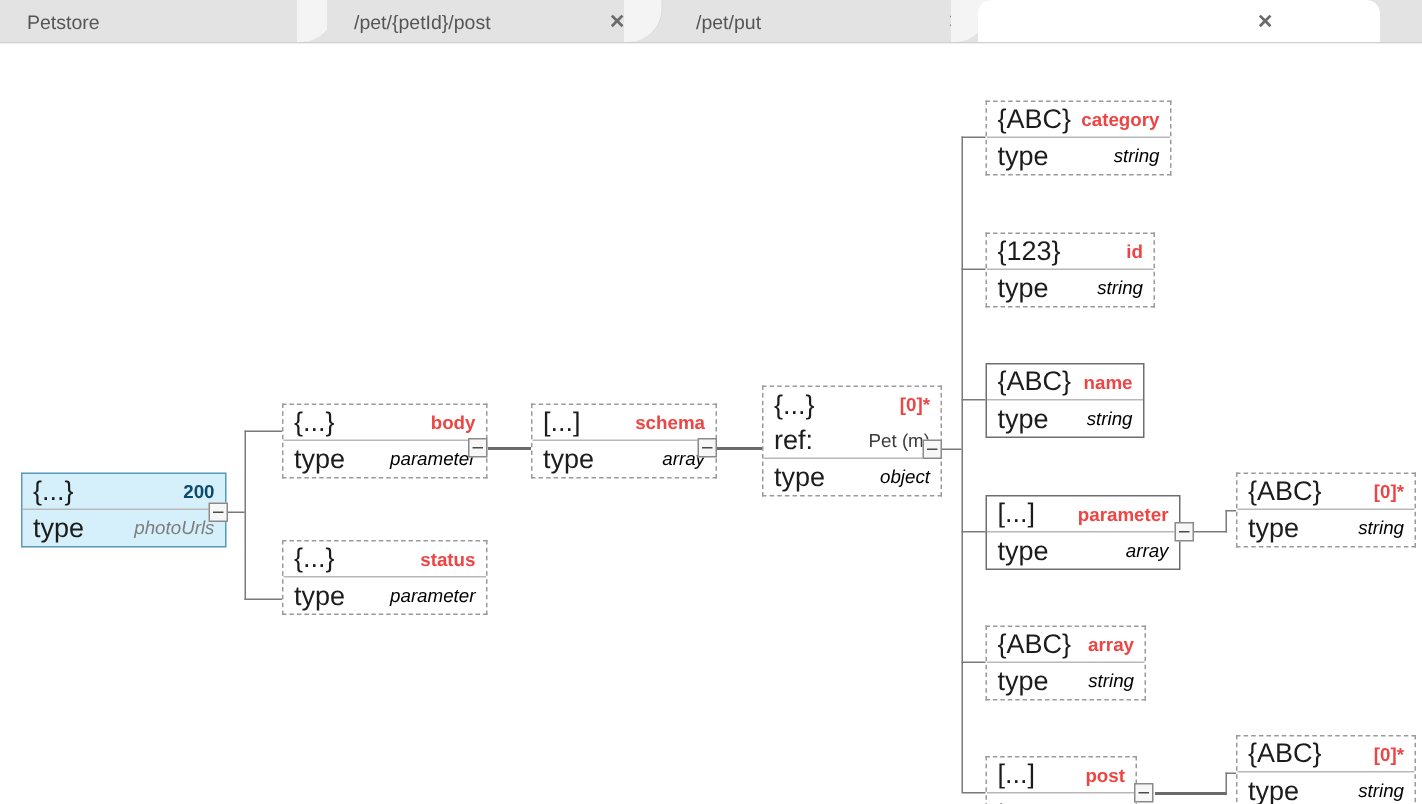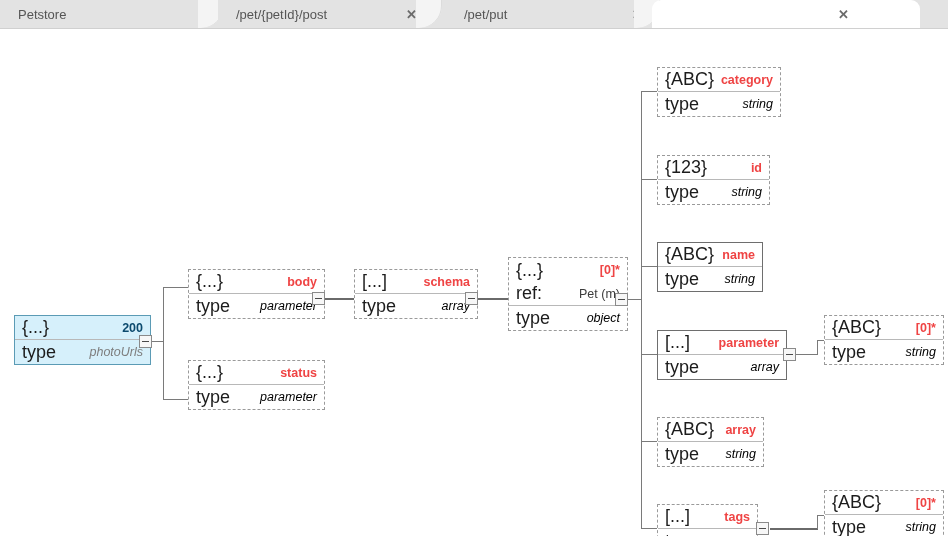--- a/index.html
+++ b/index.html
@@ -297,21 +297,21 @@
     </div>
     <div class="row">
       <span class="left">type</span>
       <span class="right val">string</span>
     </div>
   </div>
 
   <div class="node dashed" style="left:657px; top:475px; width:101px;">
     <div class="row divider">
       <span class="left">[...]</span>
-      <span class="right key">tags</span>
+      <span class="right key">post</span>
     </div>
     <div class="row">
       <span class="left">type</span>
       <span class="right val">array</span>
     </div>
   </div>
   <div class="toggle" style="left:756px; top:493px;"></div>
 
   <div class="node dashed" style="left:824px; top:461px; width:120px;">
     <div class="row divider">

